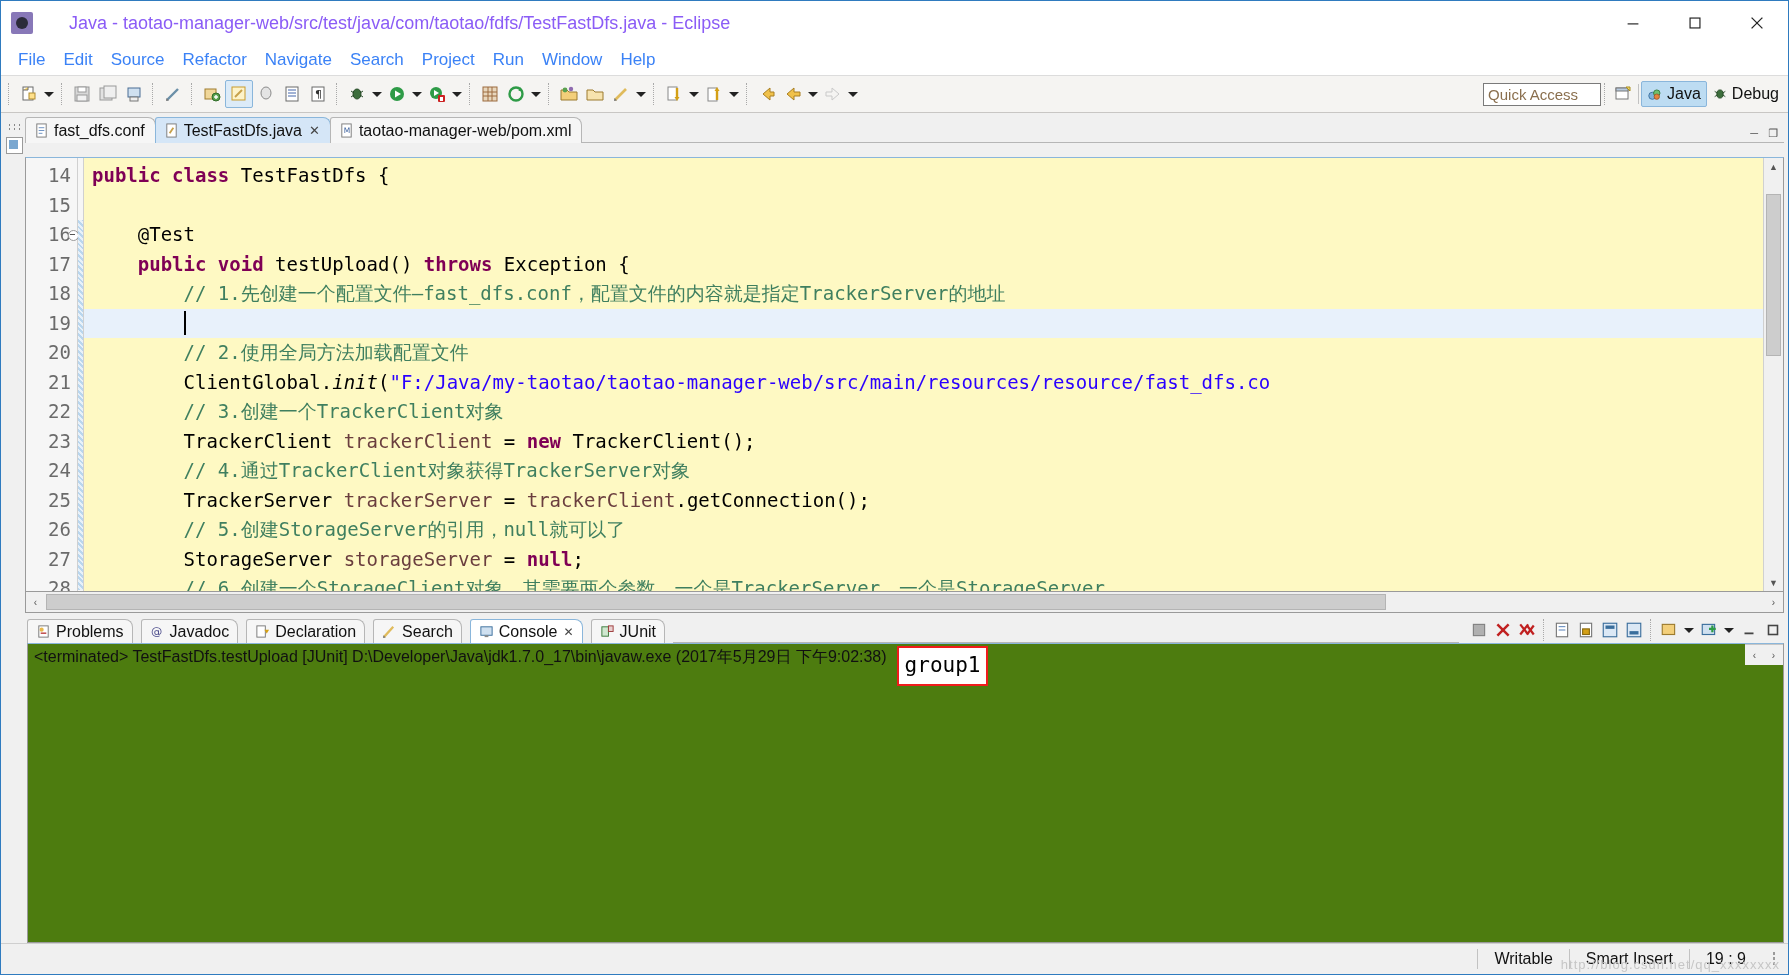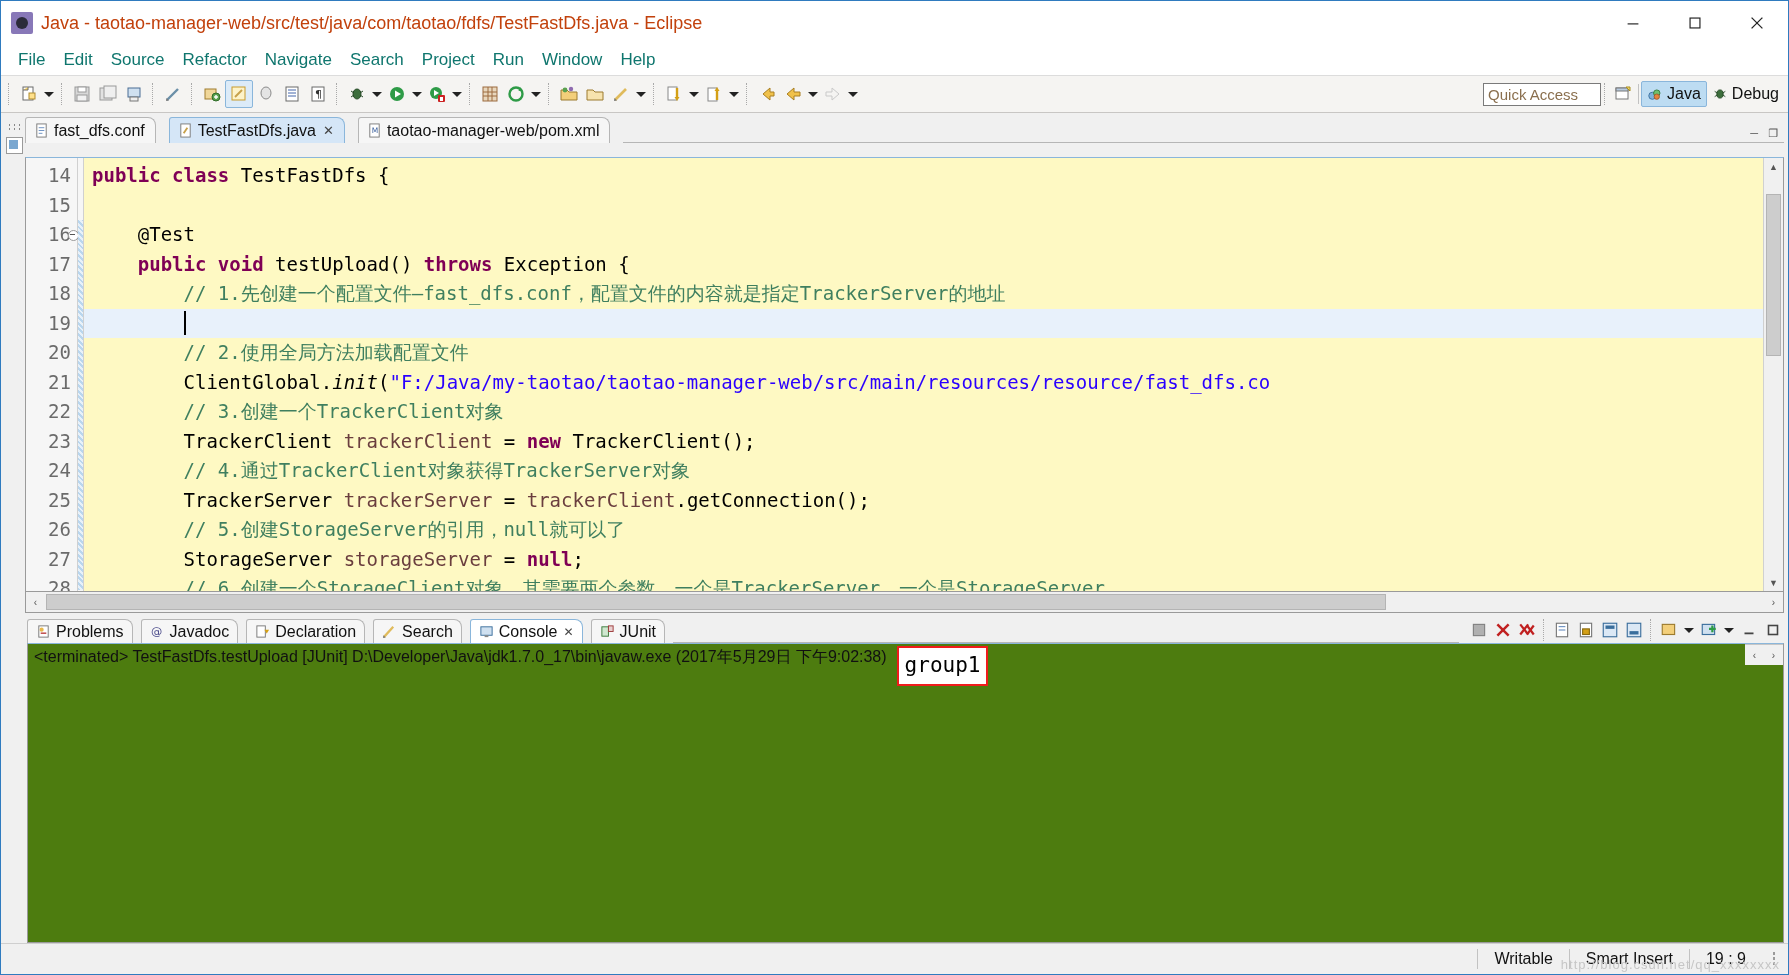--- a/index.html
+++ b/index.html
@@ -39,22 +39,23 @@
   .app-icon::after {
     content: "";
     position: absolute;
     left: 5px; top: 5px;
     width: 12px; height: 12px;
     border-radius: 50%;
     background: #2b2b3a;
   }
   .title-text {
     font-size: 18px;
-    color: #c2410c;
+    color: #8b5cf6;
     white-space: nowrap;
+    margin-left: 28px;
   }
   .win-buttons {
     margin-left: auto;
     display: flex;
     height: 44px;
   }
   .win-btn {
     width: 62px; height: 44px;
     display: flex; align-items: center; justify-content: center;
     color: #333;
@@ -67,21 +68,21 @@
     height: 30px;
     background: #ffffff;
     display: flex;
     align-items: center;
     padding-left: 8px;
     flex: 0 0 auto;
     border-bottom: 1px solid #dcdcdc;
   }
   .menu-item {
     font-size: 17px;
-    color: #0f766e;
+    color: #3b82f6;
     padding: 2px 9px;
     white-space: nowrap;
   }
 
   
   .toolbar {
     height: 36px;
     background: #f5f4f2;
     border-bottom: 1px solid #c8c6c4;
     display: flex;
@@ -202,21 +203,20 @@
   }
 
   
   .tabrow {
     height: 28px;
     display: flex;
     align-items: flex-end;
     background: #f0f0f0;
     position: relative;
     flex: 0 0 auto;
-    gap: 14px;
   }
   .etab {
     height: 26px;
     display: flex;
     align-items: center;
     padding: 0 10px 0 8px;
     font-size: 16px;
     color: #111;
     border: 1px solid #b6b6b6;
     border-bottom: none;

